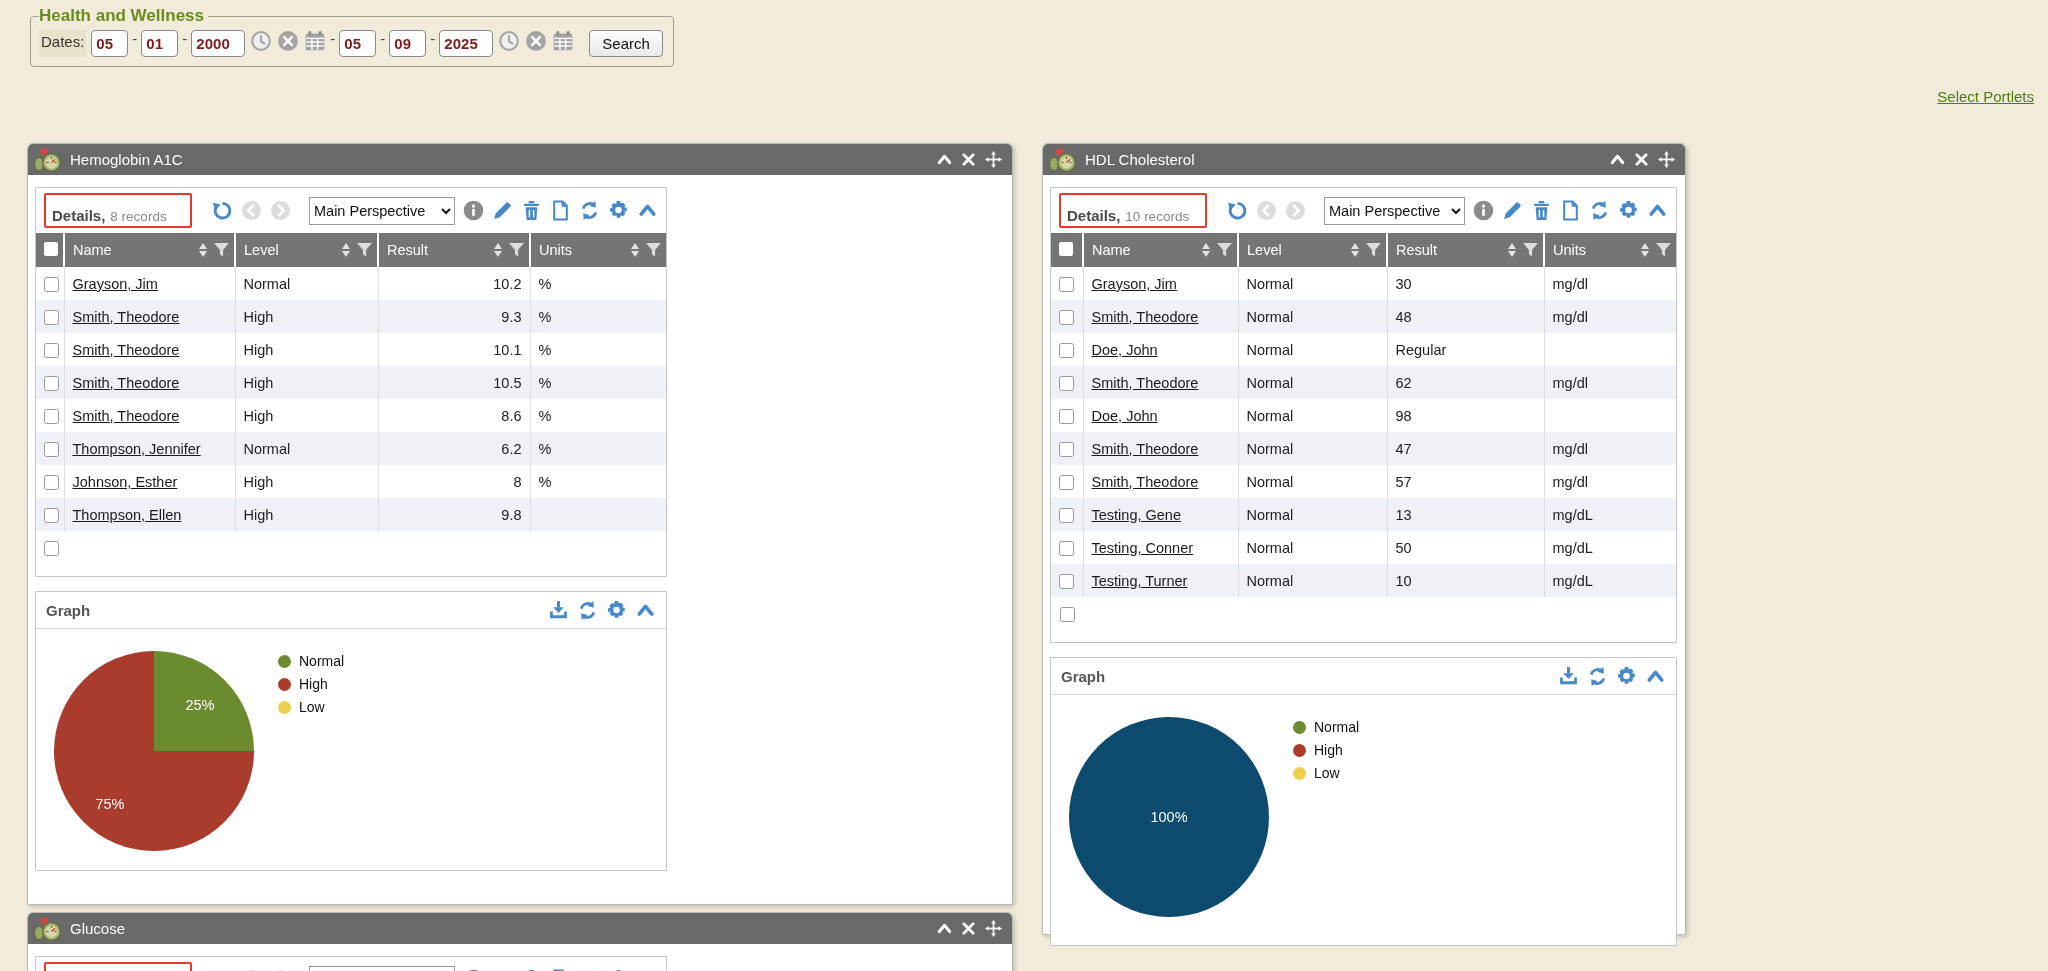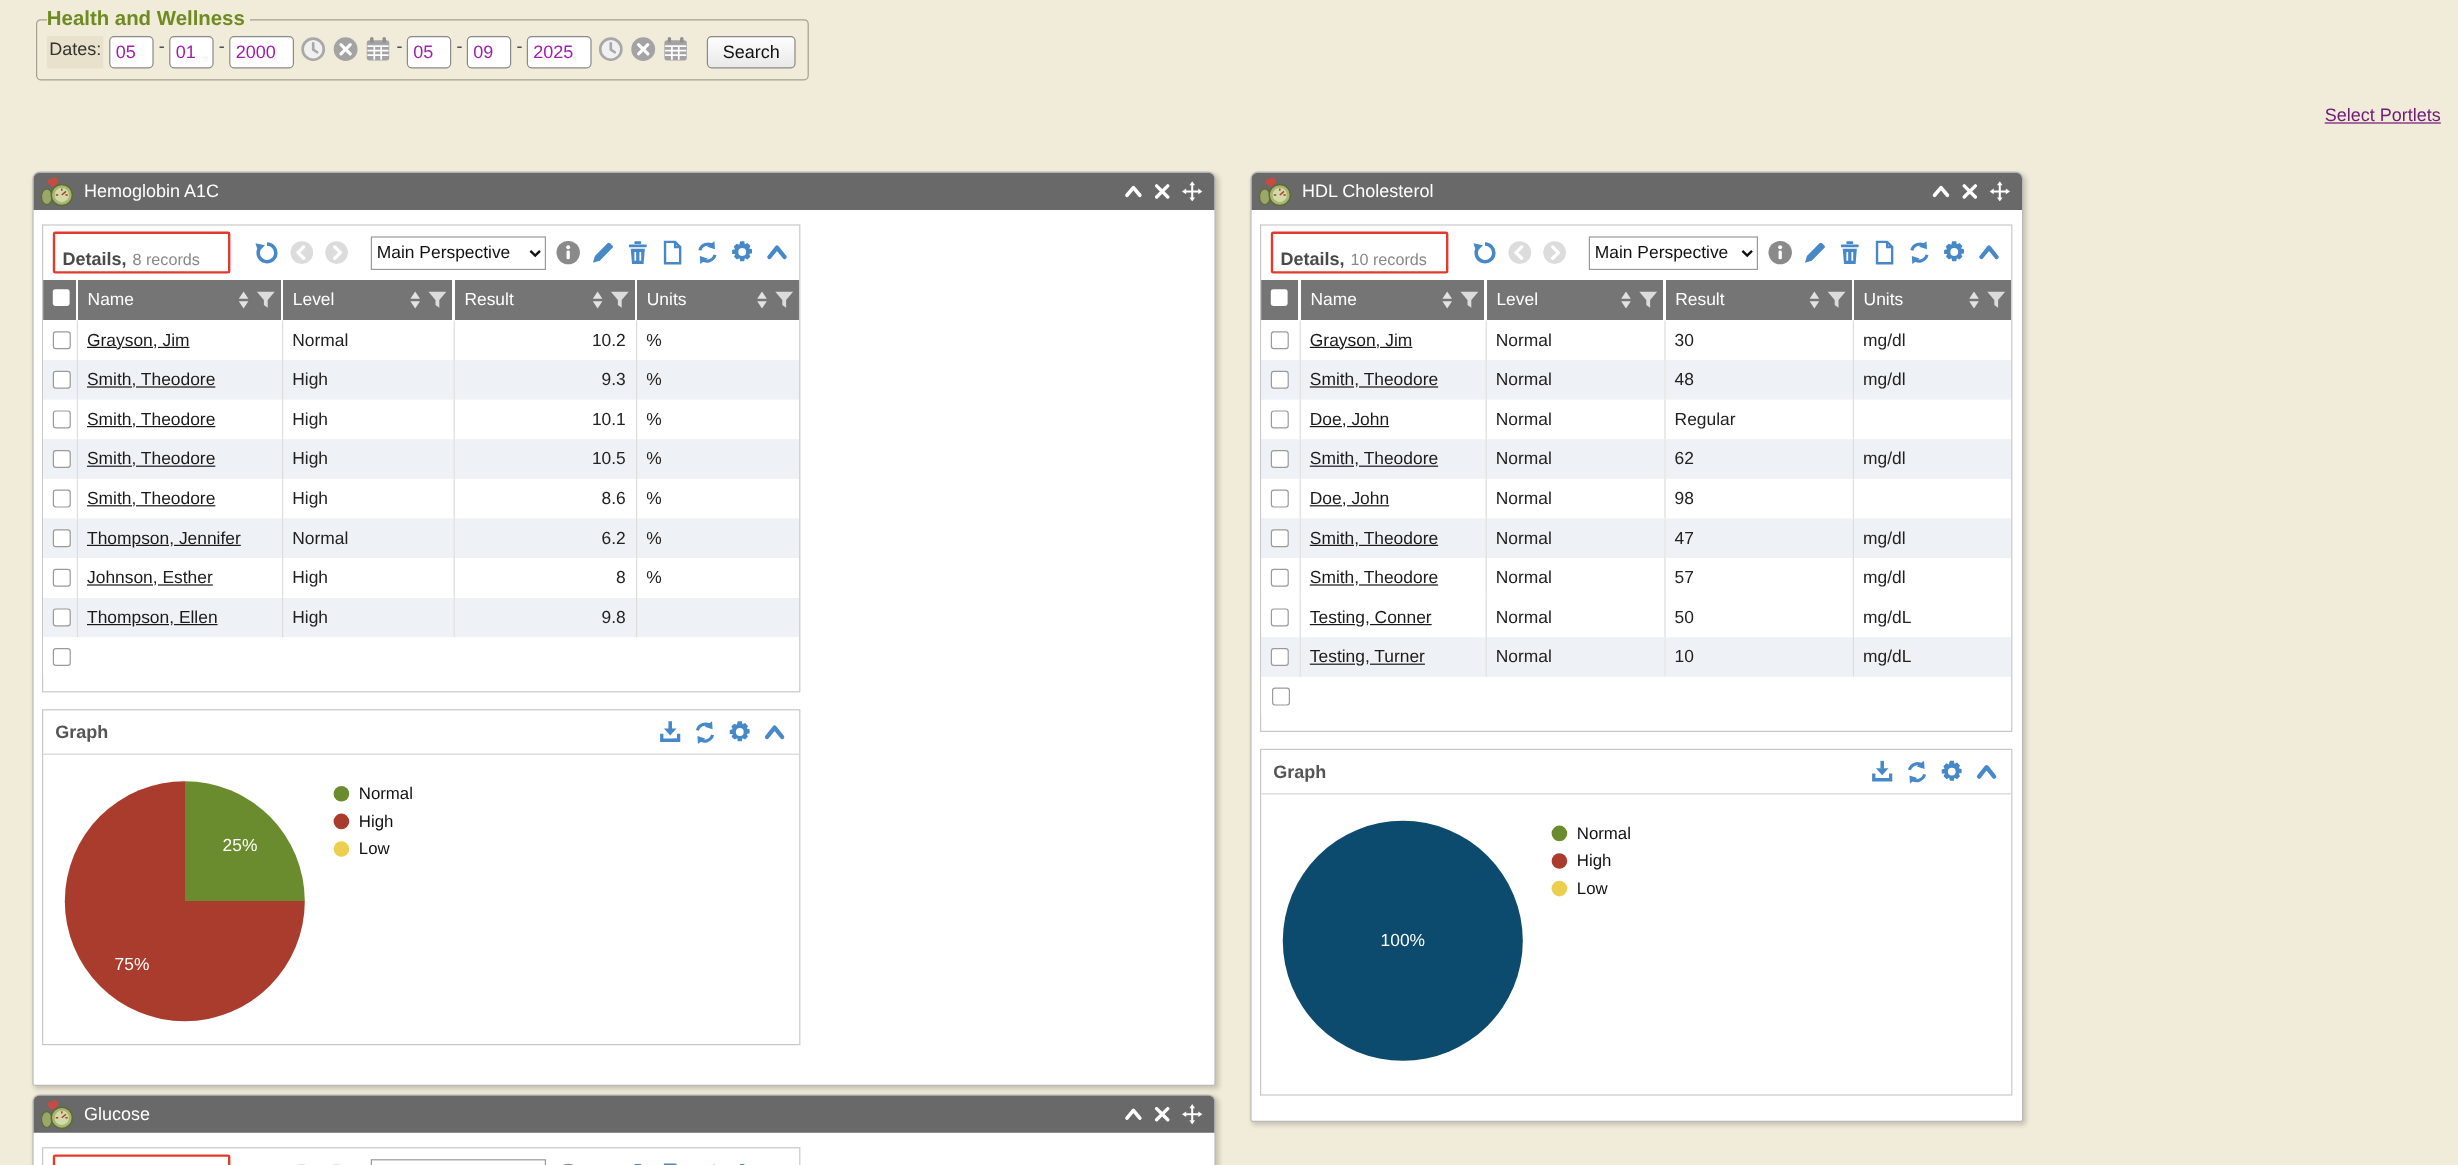--- a/index.html
+++ b/index.html
@@ -17,34 +17,34 @@
     border:1px solid #a39f90; border-radius:4px;
     padding:4px 10px 9px 8px; width:auto; display:inline-block;
   }
   .search-box legend{
     font-size:17px; font-weight:bold; color:#6d8b21; padding:0 4px 0 0;
   }
   .date-row{ display:flex; gap:5px; }
   .dates-label{ font-size:15px; color:#333; background:#e8e1cb; padding:3px 2px; }
   .date-row input{
     border:1px solid #8a8a8a; border-radius:4px; height:27px;
-    font-size:15px; font-family:"Liberation Sans",sans-serif; padding:0 4px; color:#a21caf;
+    font-size:15px; font-family:"Liberation Sans",sans-serif; padding:0 4px; color:#7f1d1d;font-weight:bold;
   }
   .d-mm{ width:37px; } .d-yy{ width:54px; }
   .dash{ color:#444; font-size:15px; margin:0 -1px; }
   .icon-btn{ display:inline-flex; width:22px; height:22px; cursor:pointer; }
   .icon-btn svg{ width:22px; height:22px; }
   .search-btn{
     margin-left:10px; font-size:15px; font-family:"Liberation Sans",sans-serif;
     border:1px solid #8a8a8a; border-radius:4px; padding:3px 12px;
     background:linear-gradient(#fdfdfd,#e9e9e9); cursor:pointer; color:#111;
   }
   .select-portlets{
     position:absolute; top:88px; right:14px;
-    font-size:15px; color:#701a75; text-decoration:underline; cursor:pointer;
+    font-size:15px; color:#4d7c0f; text-decoration:underline; cursor:pointer;
   }
   
   .card{
     position:absolute; background:#fff;
     border:1px solid #b9b9b9; border-radius:6px 6px 2px 2px;
     box-shadow:2px 2px 4px rgba(0,0,0,.18);
   }
   .card-hemo{ left:27px; top:143px; width:986px; height:762px; }
   .card-hdl { left:1042px; top:143px; width:644px; height:792px; }
   .card-gluc{ left:27px; top:912px; width:986px; height:130px; }
@@ -761,20 +761,27 @@
               <td class="res">47</td>
               <td>mg/dl</td>
             </tr>
             <tr>
               <td class="cb-td"><span class="row-cb"></span></td>
               <td class="name-td"><a>Smith, Theodore</a></td>
               <td>Normal</td>
               <td class="res">57</td>
               <td>mg/dl</td>
             </tr>
+            <tr class="stripe">
+              <td class="cb-td"><span class="row-cb"></span></td>
+              <td class="name-td"><a>Testing, Gene</a></td>
+              <td>Normal</td>
+              <td class="res">13</td>
+              <td>mg/dL</td>
+            </tr>
             <tr>
               <td class="cb-td"><span class="row-cb"></span></td>
               <td class="name-td"><a>Testing, Conner</a></td>
               <td>Normal</td>
               <td class="res">50</td>
               <td>mg/dL</td>
             </tr>
             <tr class="stripe">
               <td class="cb-td"><span class="row-cb"></span></td>
               <td class="name-td"><a>Testing, Turner</a></td>

